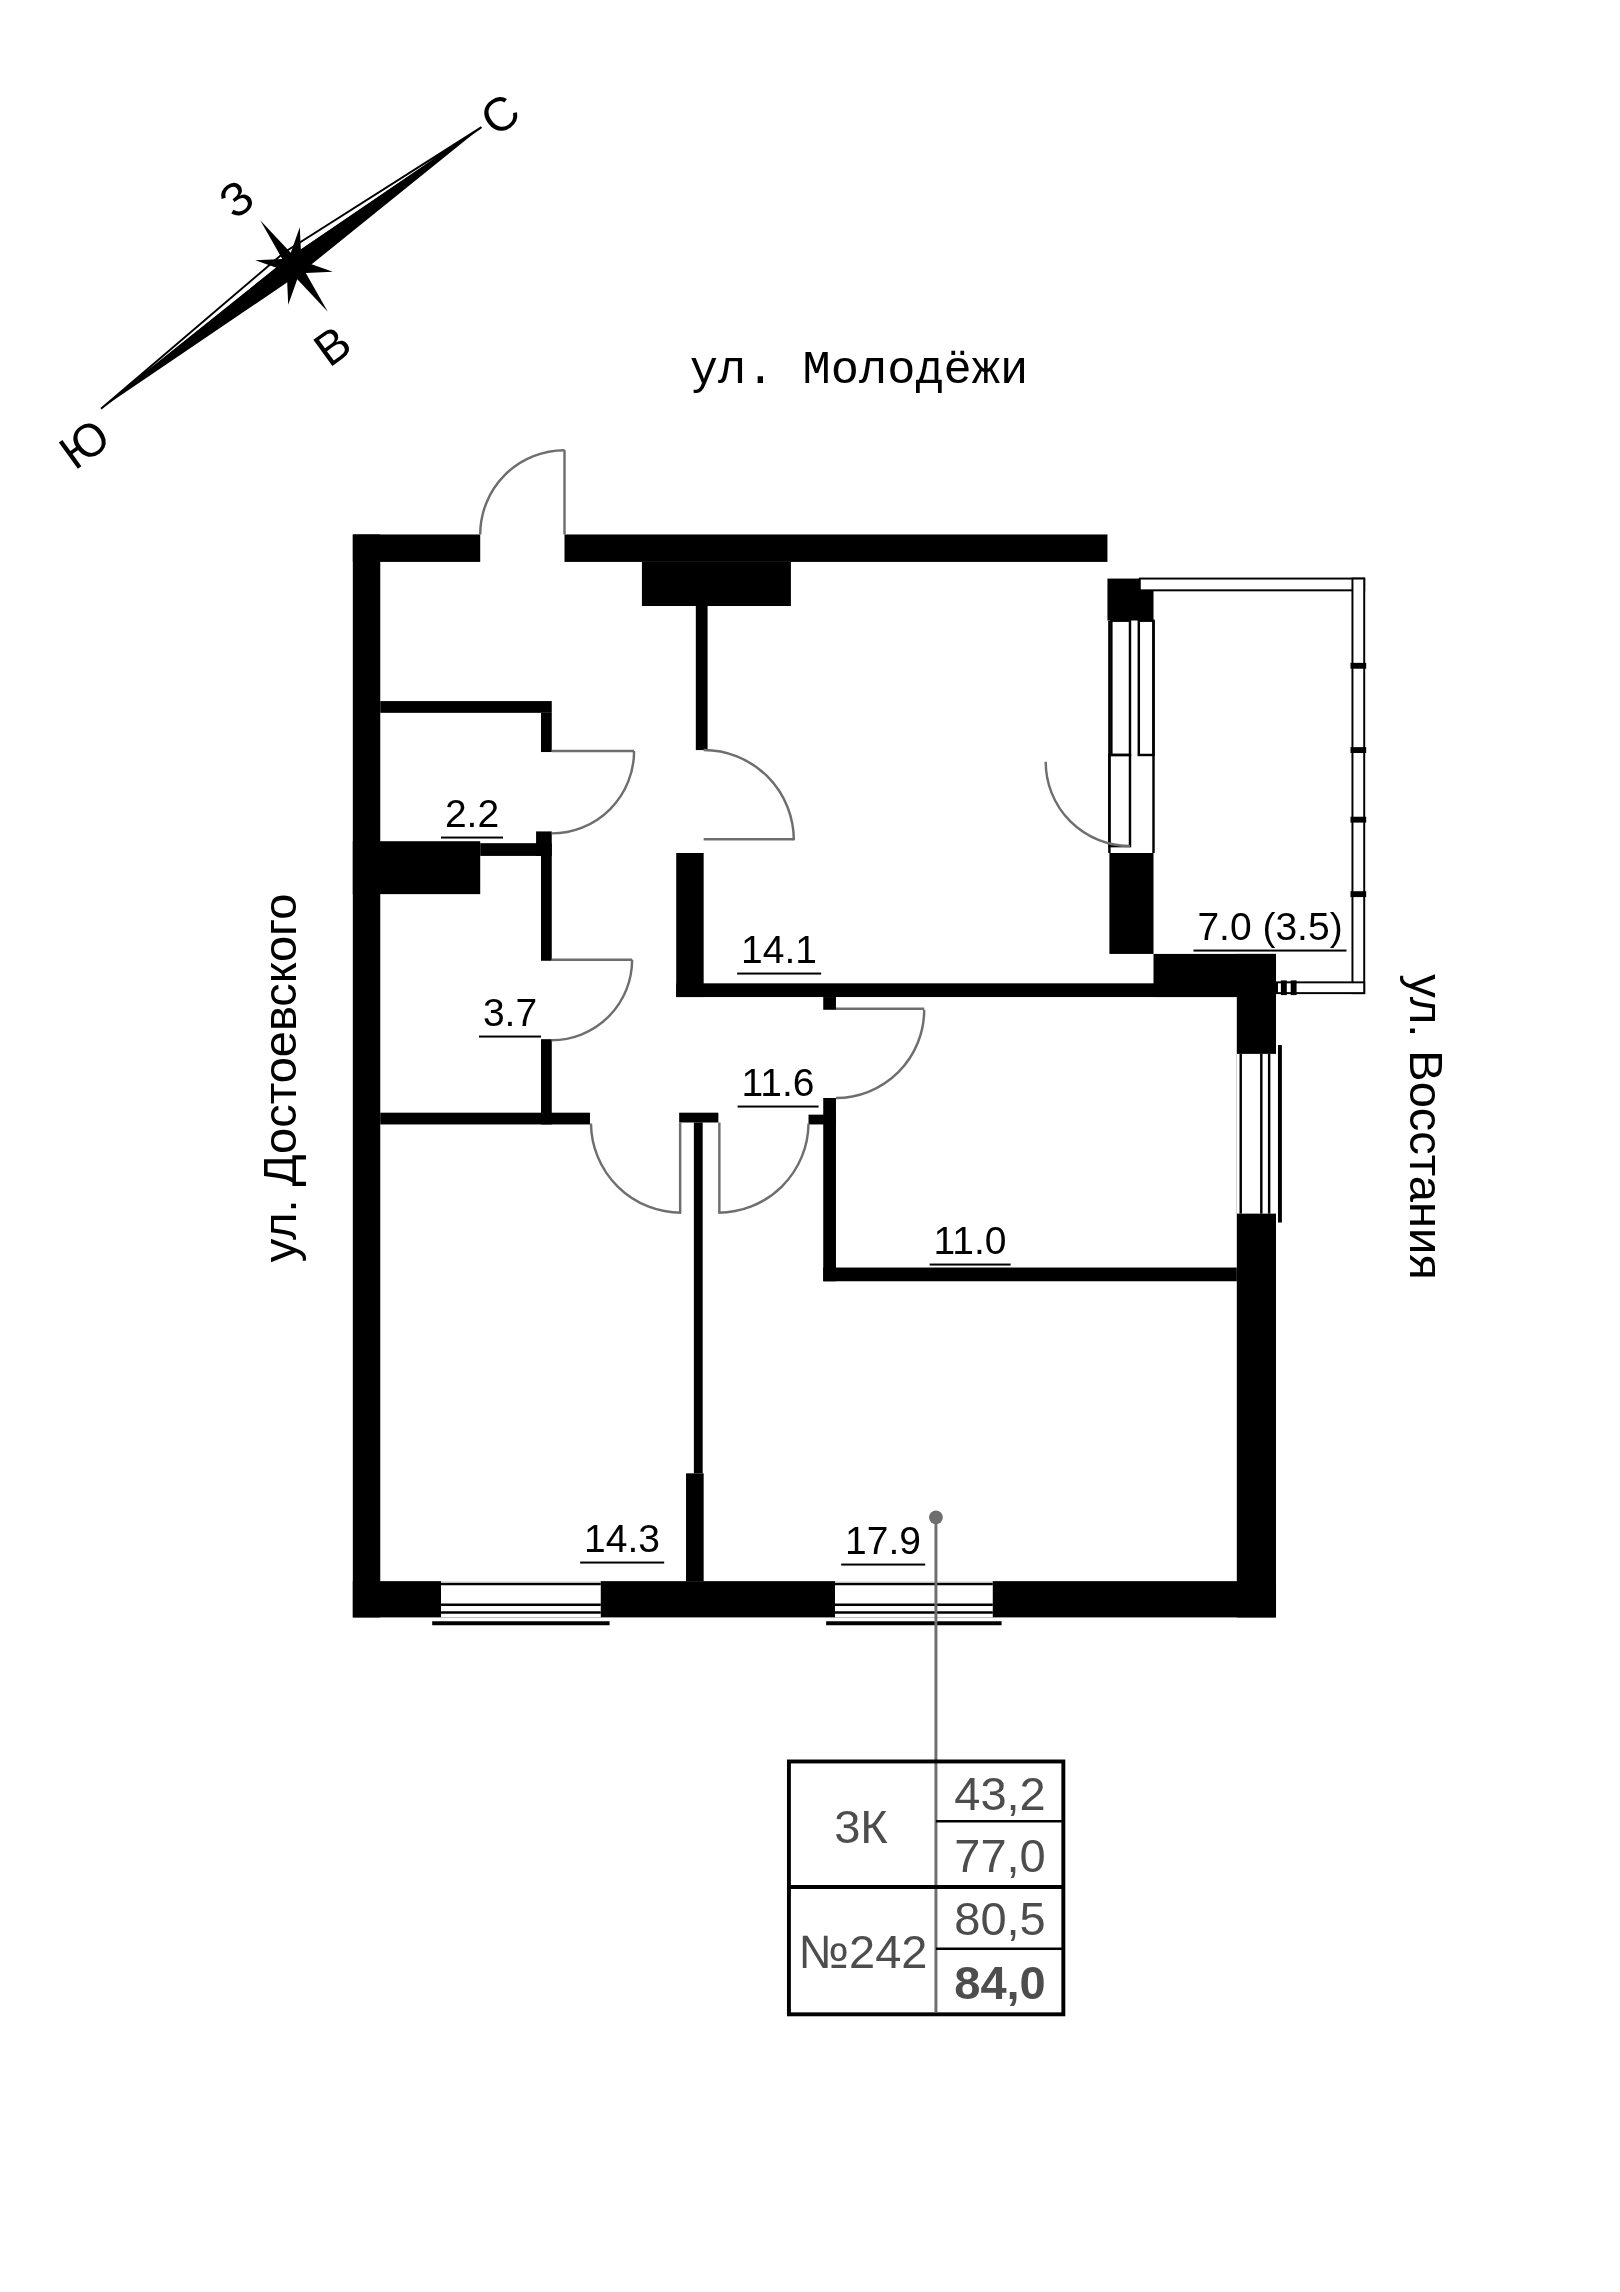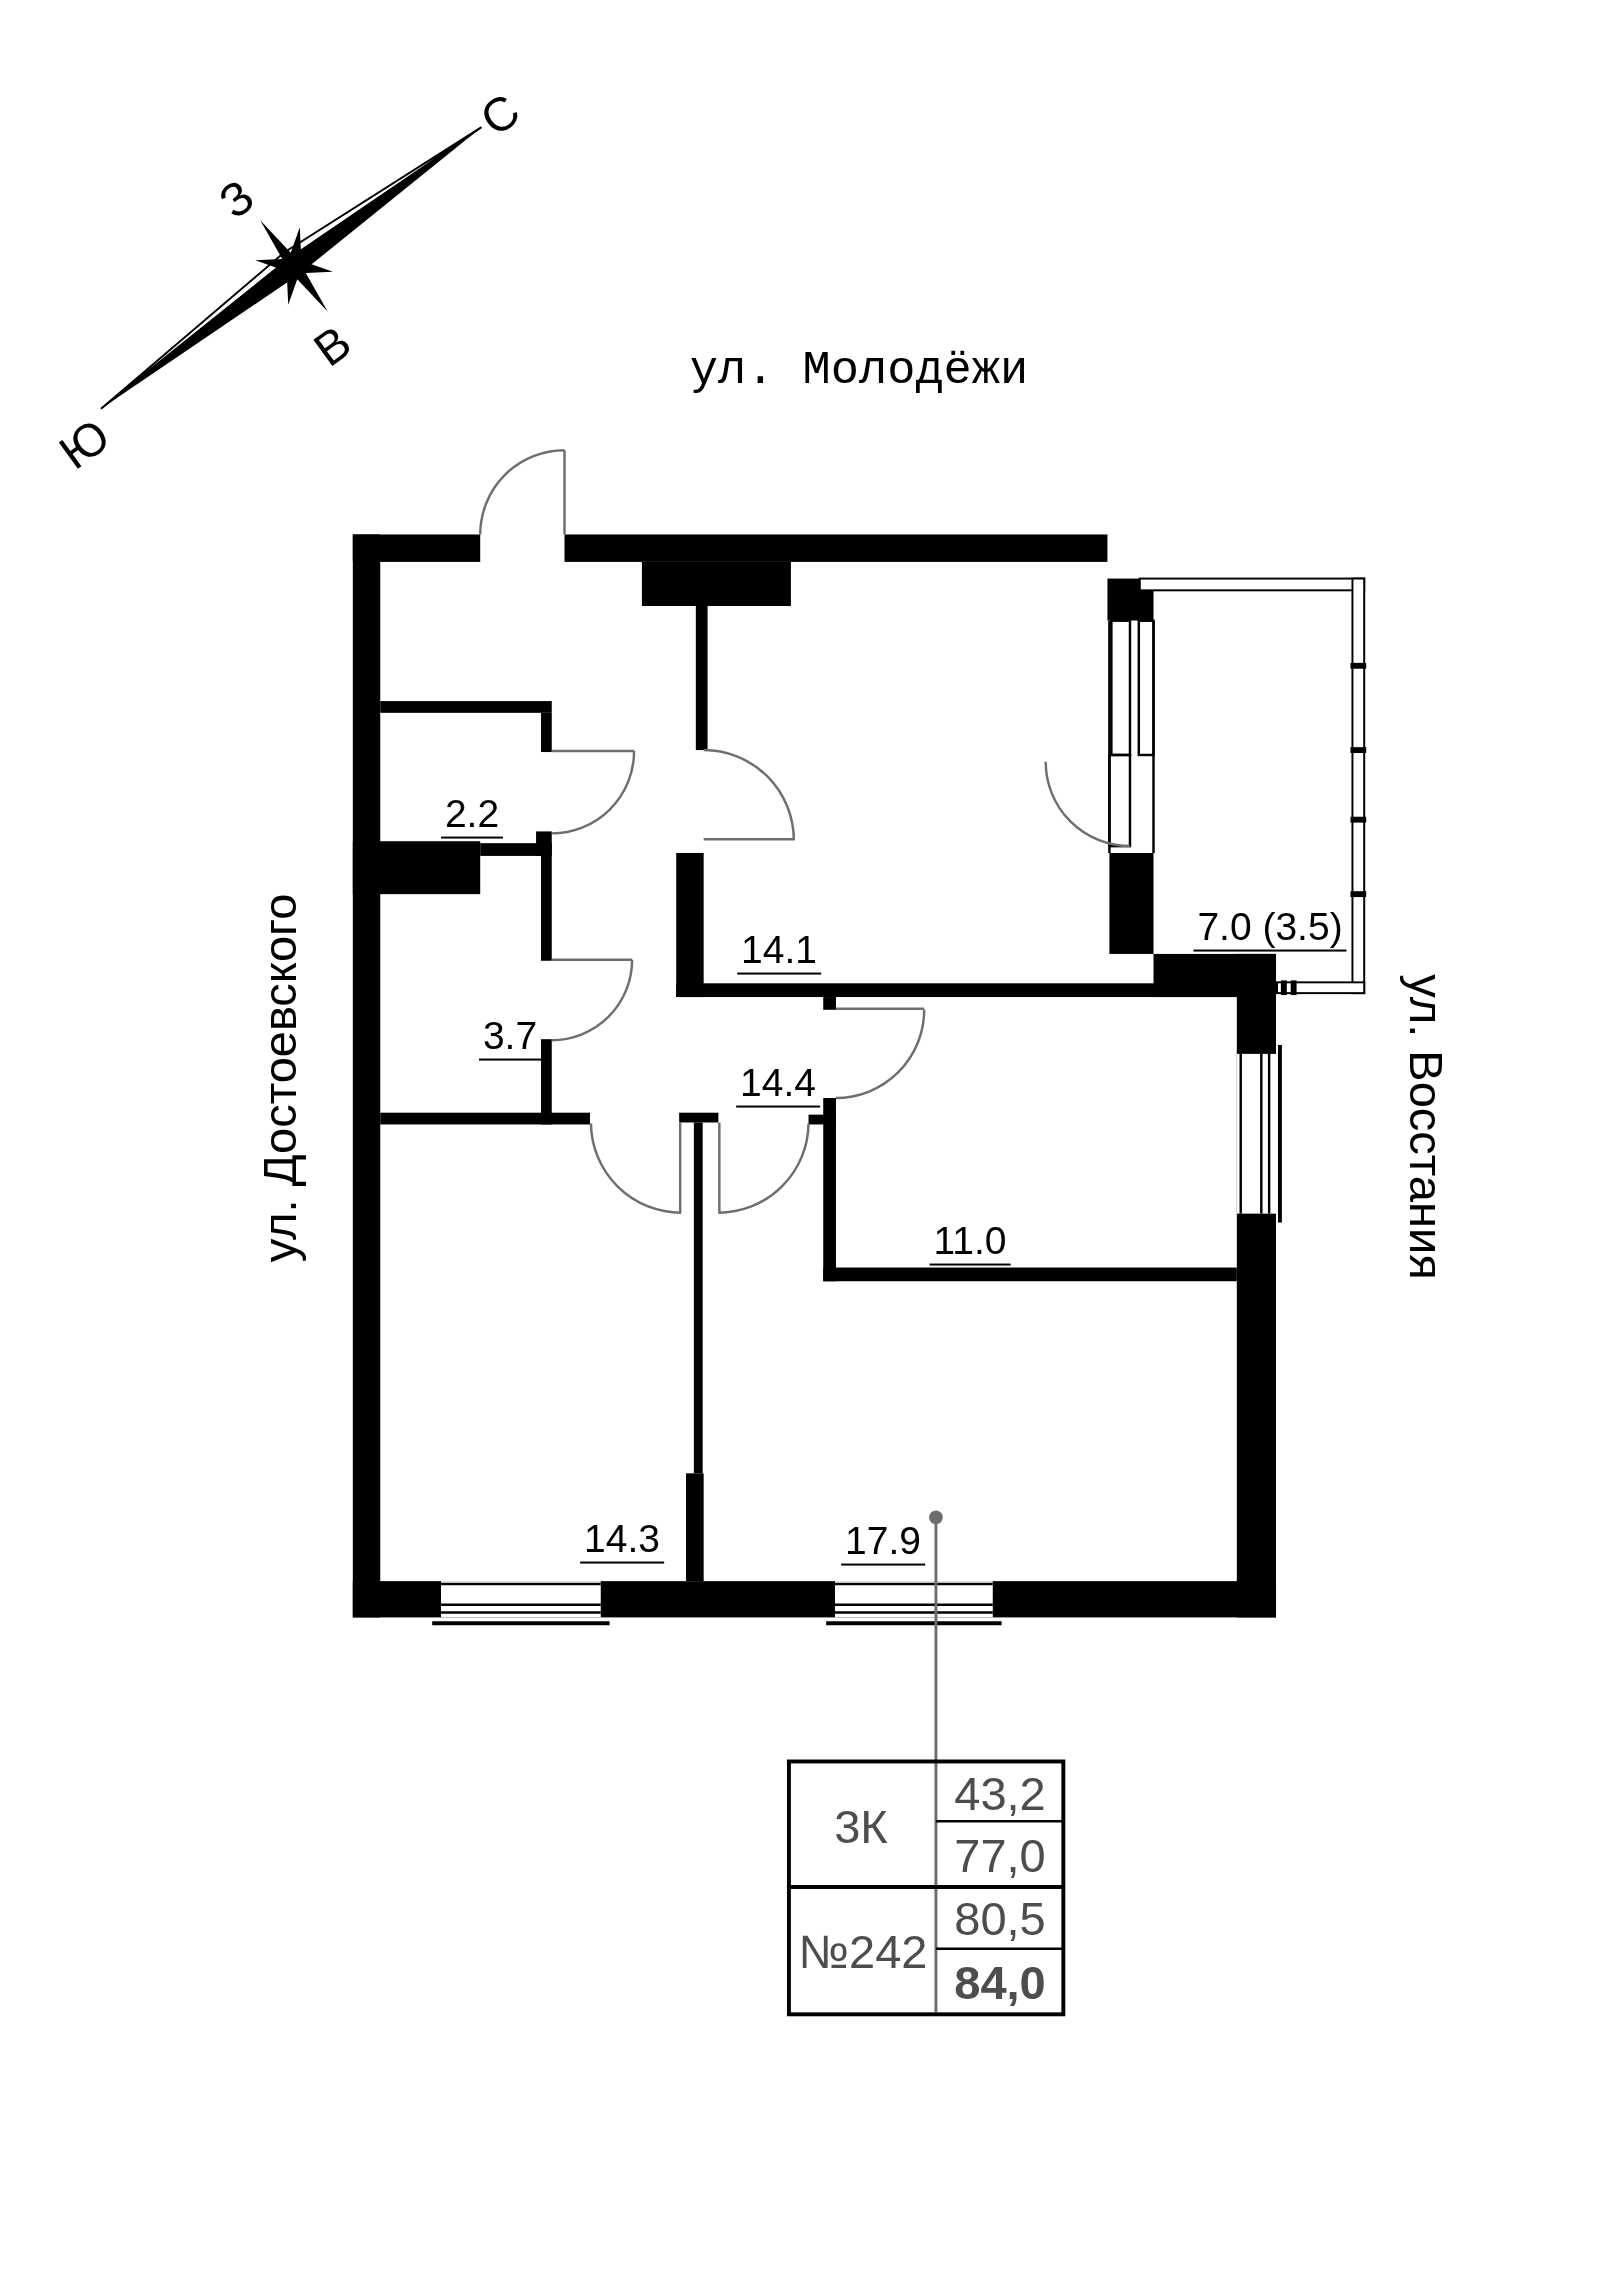--- a/index.html
+++ b/index.html
@@ -164,23 +164,23 @@
       <text x="349" y="366" transform="rotate(-36 349 366)">В</text>
       <text x="96" y="466" transform="rotate(-36 96 466)">Ю</text>
     </g>
   </svg>
 
   <div class="txt street" style="left:859px;top:370px;font-family:Liberation Mono, monospace;">ул. Молодёжи</div>
   <div class="txt street vleft" style="left:279px;top:1078px;">ул. Достоевского</div>
   <div class="txt street vright" style="left:1426px;top:1127px;">ул. Восстания</div>
 
   <div class="txt room-label" style="left:472px;top:816px;">2.2</div>
-  <div class="txt room-label" style="left:510px;top:1015px;margin-top:23px;">3.7</div>
+  <div class="txt room-label" style="left:510px;top:1015px;">3.7</div>
   <div class="txt room-label" style="left:779px;top:952px;">14.1</div>
-  <div class="txt room-label" style="left:778px;top:1085px;">14.4</div>
+  <div class="txt room-label" style="left:778px;top:1085px;">11.6</div>
   <div class="txt room-label" style="left:970px;top:1243px;">11.0</div>
   <div class="txt room-label" style="left:622px;top:1541px;">14.3</div>
   <div class="txt room-label" style="left:883px;top:1543px;">17.9</div>
   <div class="txt room-label" style="left:1270px;top:929px;">7.0 (3.5)</div>
 
   <div class="txt tbl-txt" style="left:861px;top:1826px;">3К</div>
   <div class="txt tbl-txt" style="left:863px;top:1951px;">№242</div>
   <div class="txt tbl-txt" style="left:1000px;top:1793px;">43,2</div>
   <div class="txt tbl-txt" style="left:1000px;top:1855px;">77,0</div>
   <div class="txt tbl-txt" style="left:1000px;top:1918px;">80,5</div>

